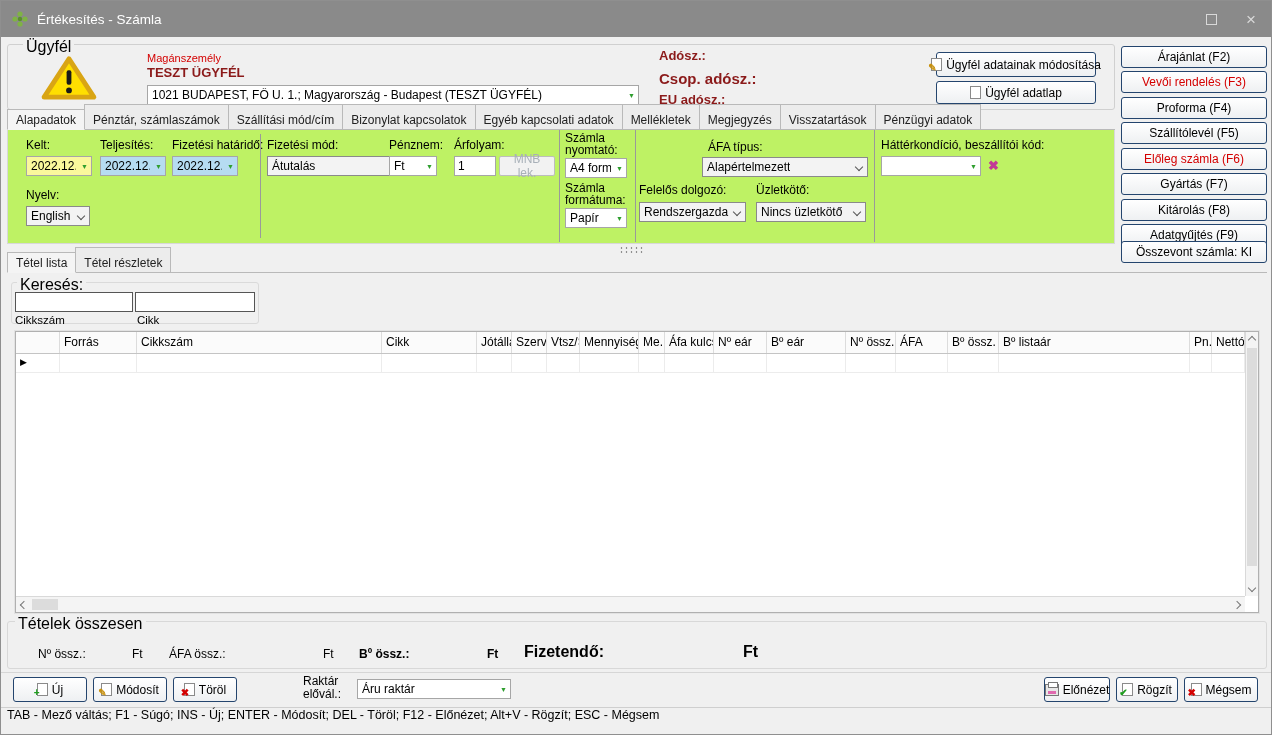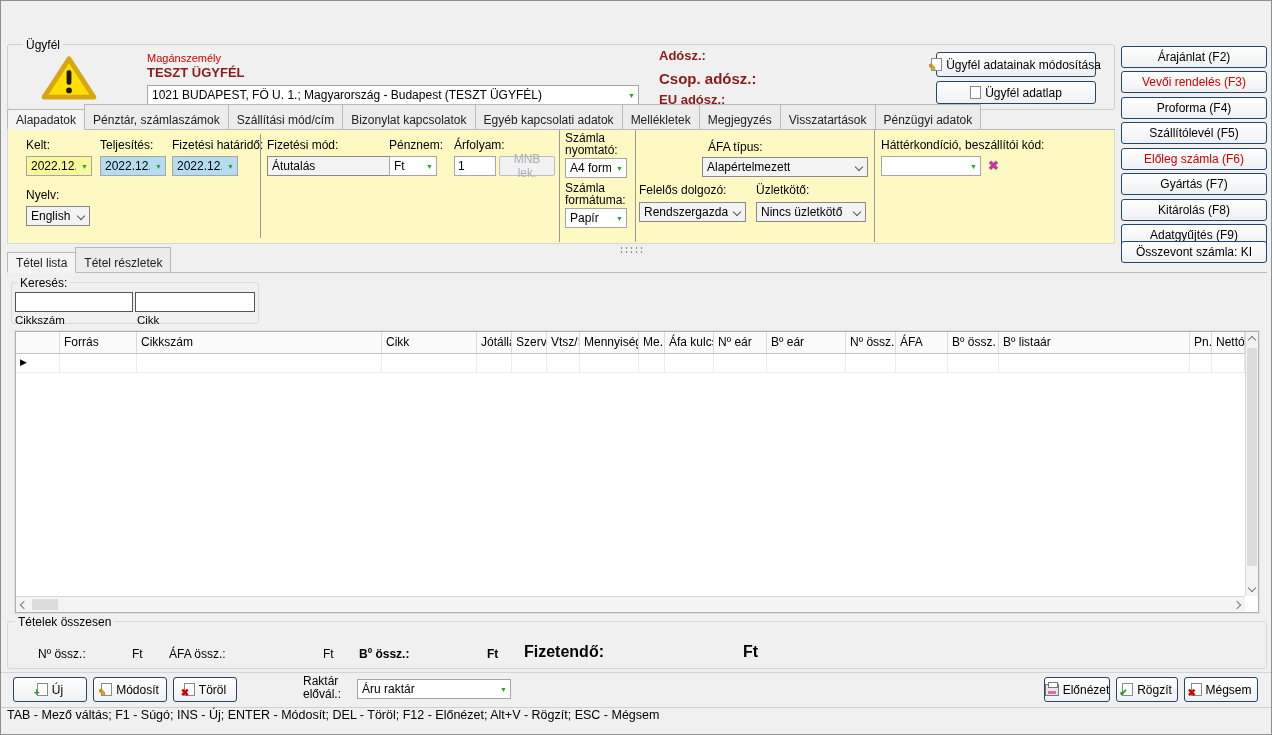--- a/index.html
+++ b/index.html
@@ -9,21 +9,21 @@
   
   .titlebar{position:absolute;left:0;top:0;width:100%;height:36px;background:#8a8a8a;
             display:flex;align-items:center;}
   .titlebar .apptitle{color:#fff;font-size:13.5px;margin-left:8px;}
   .win-btn{position:absolute;top:0;width:40px;height:36px;display:flex;align-items:center;
            justify-content:center;color:#d9d9d9;cursor:pointer;}
   .win-btn .sq{width:11px;height:11px;border:1px solid #d9d9d9;display:inline-block;}
   .win-close-glyph{font-size:17px;line-height:1;}
   
   .grp{position:absolute;border:1px solid #d0d0d0;border-radius:3px;}
-  .glabel{position:absolute;background:#f0f0f0;padding:0 3px;font-size:12px;white-space:nowrap;}
+  .glabel{position:absolute;background:#f0f0f0;padding:0 3px;font-size:16px;white-space:nowrap;}
   .lbl{position:absolute;white-space:nowrap;font-size:12px;}
   
   .combo{position:absolute;background:#fff;border:1px solid #a6a6a6;height:20px;
          display:flex;align-items:center;padding:0 15px 0 4px;white-space:nowrap;overflow:hidden;cursor:pointer;}
   .combo .val{overflow:hidden;white-space:nowrap;}
   .garr{position:absolute;right:3px;top:50%;transform:translateY(-50%);
         font-size:7px;color:#2f9e2f;line-height:1;}
   .chev{display:inline-block;width:6px;height:6px;border-right:1.6px solid #555;
         border-bottom:1.6px solid #555;}
   .chev.down{transform:rotate(45deg);}
@@ -79,20 +79,38 @@
   .clear-x{position:absolute;color:#c23a96;font-weight:bold;font-size:13px;cursor:pointer;line-height:1;}
   .statusbar{position:absolute;left:0;right:0;bottom:0;height:27px;border-top:1px solid #cfcfcf;
              background:#f0f0f0;display:flex;align-items:flex-start;padding-left:6px;font-size:12.5px;}
   .footer-sep{position:absolute;left:0;right:0;height:1px;background:#d6d6d6;}
 </style>
 </head>
 <body>
 
 <div id="app">
 
+  <div class="titlebar">
+    <svg width="18" height="18" viewBox="0 0 18 18" style="margin-left:10px">
+      <g fill="#7fb343">
+          <circle cx="9" cy="4" r="2.6"></circle>
+          <circle cx="14" cy="9" r="2.6"></circle>
+          <circle cx="9" cy="14" r="2.6"></circle>
+          <circle cx="4" cy="9" r="2.6"></circle>
+        </g>
+      <circle cx="9" cy="9" r="2.2" fill="#5a8f2d"></circle>
+    </svg>
+    <span class="apptitle">Értékesítés - Számla</span>
+    <span class="win-btn" style="right:40px">
+        <span class="sq"></span>
+      </span>
+    <span class="win-btn" style="right:0">
+        <span class="win-close-glyph">×</span>
+      </span>
+  </div>
 
   <div class="grp" style="left:6px;top:43px;width:1108px;height:66px"></div>
   <span class="glabel" style="left:22px;top:37px">Ügyfél</span>
 
   <svg width="60" height="46" viewBox="0 0 60 48" style="position:absolute;left:38px;top:54px">
     <path d="M30 4 L56 44 L4 44 Z" fill="#ffdf00" stroke="#d9a514" stroke-width="5" stroke-linejoin="round"></path>
     <rect x="27.5" y="16" width="5" height="15" rx="2" fill="#1a1a1a"></rect>
     <circle cx="30" cy="37" r="3" fill="#1a1a1a"></circle>
   </svg>
 
@@ -136,21 +154,21 @@
       <div class="tab">Pénztár, számlaszámok</div>
       <div class="tab">Szállítási mód/cím</div>
       <div class="tab">Bizonylat kapcsolatok</div>
       <div class="tab">Egyéb kapcsolati adatok</div>
       <div class="tab">Mellékletek</div>
       <div class="tab">Megjegyzés</div>
       <div class="tab">Visszatartások</div>
       <div class="tab">Pénzügyi adatok</div>
     </div>
 
-  <div style="position:absolute;left:6px;top:129px;width:1108px;height:114px;background:#fef9c3;border:1px solid #d8d8d8;border-top:none">
+  <div style="position:absolute;left:6px;top:129px;width:1108px;height:114px;background:#bef264;border:1px solid #d8d8d8;border-top:none">
     <span class="lbl" style="left:18px;top:8px">Kelt:</span>
     <div class="combo date yellow" style="left:18px;top:26px;width:66px">
       <span class="val">2022.12.08.</span>
         <span class="garr">▼</span>
     </div>
     <span class="lbl" style="left:92px;top:8px">Teljesítés:</span>
     <div class="combo date blue" style="left:92px;top:26px;width:66px">
       <span class="val">2022.12.08.</span>
         <span class="garr">▼</span>
     </div>

